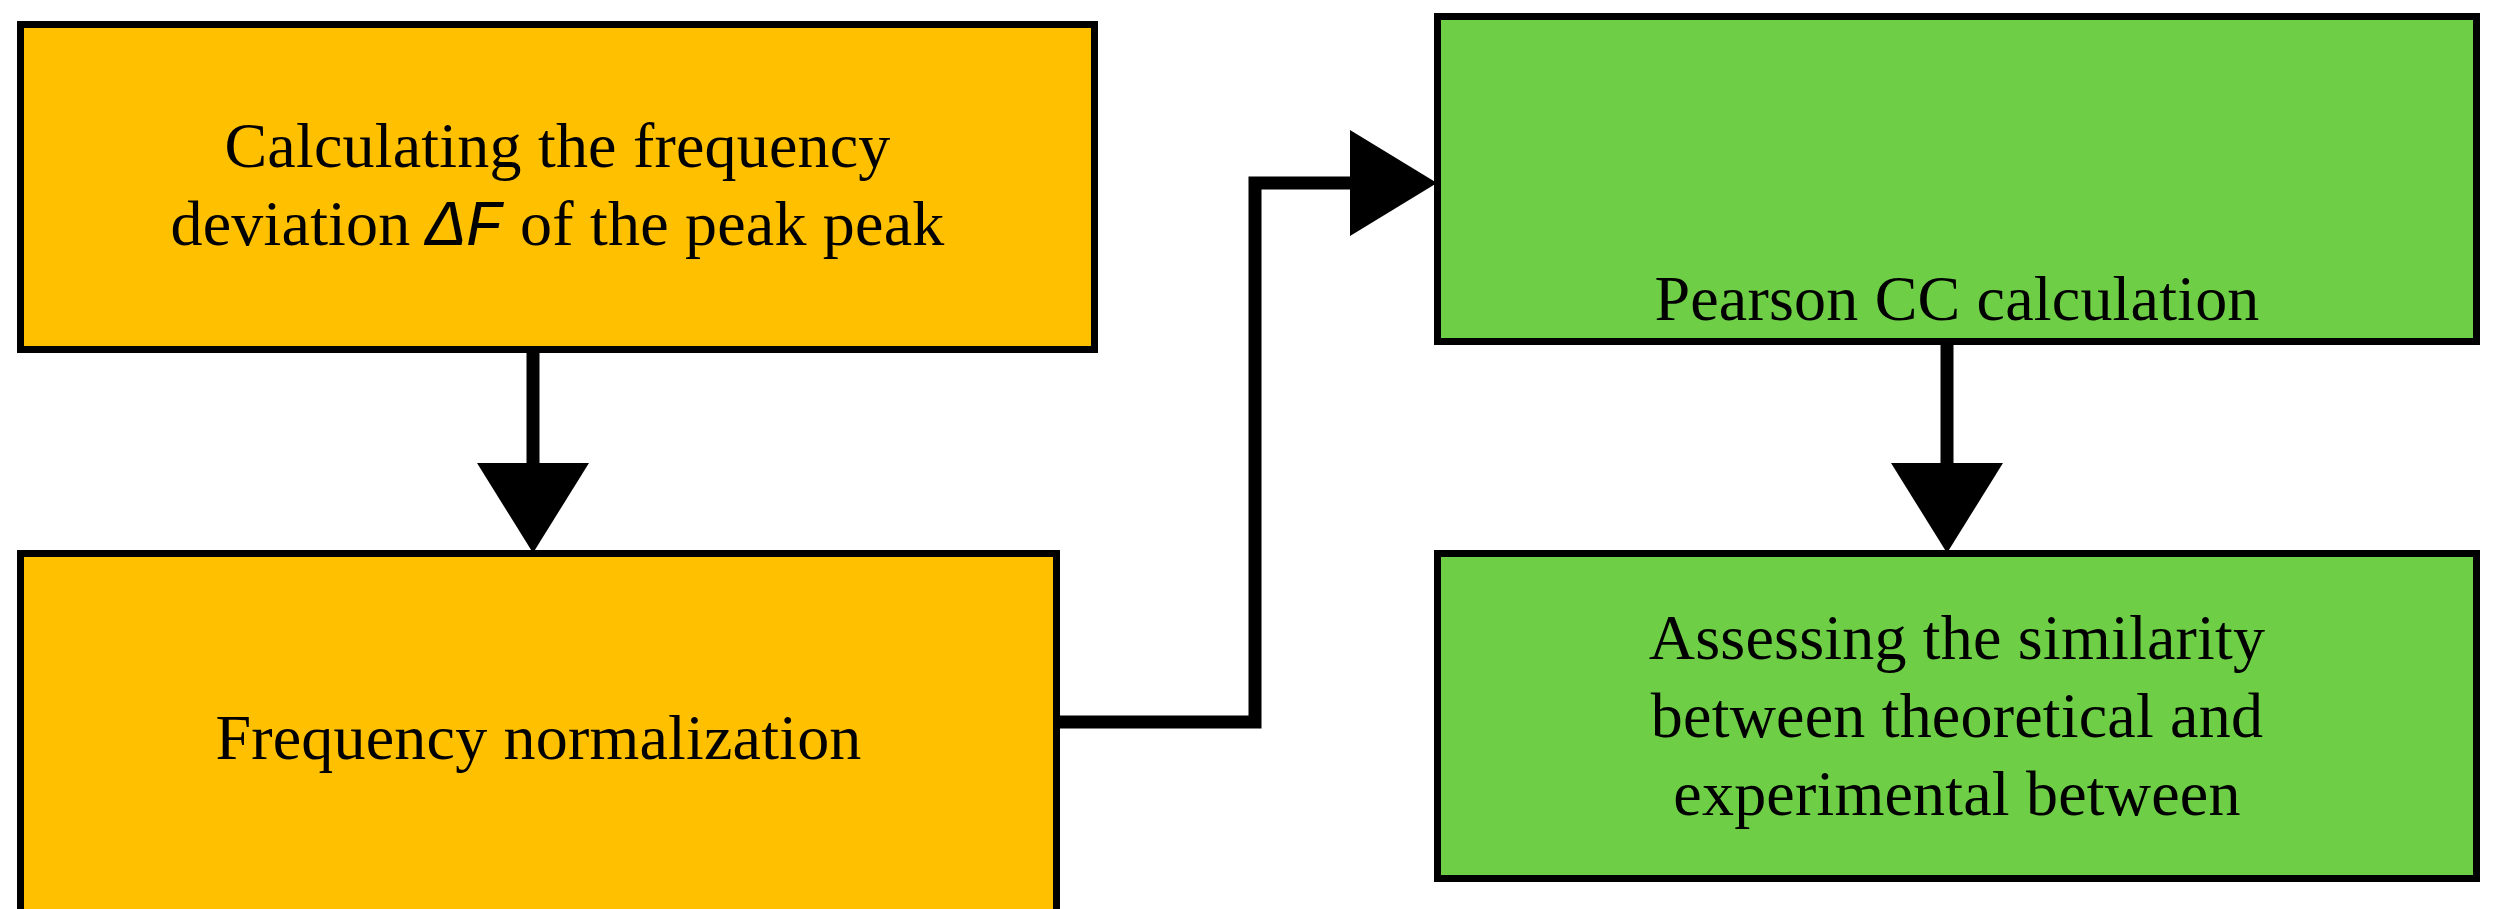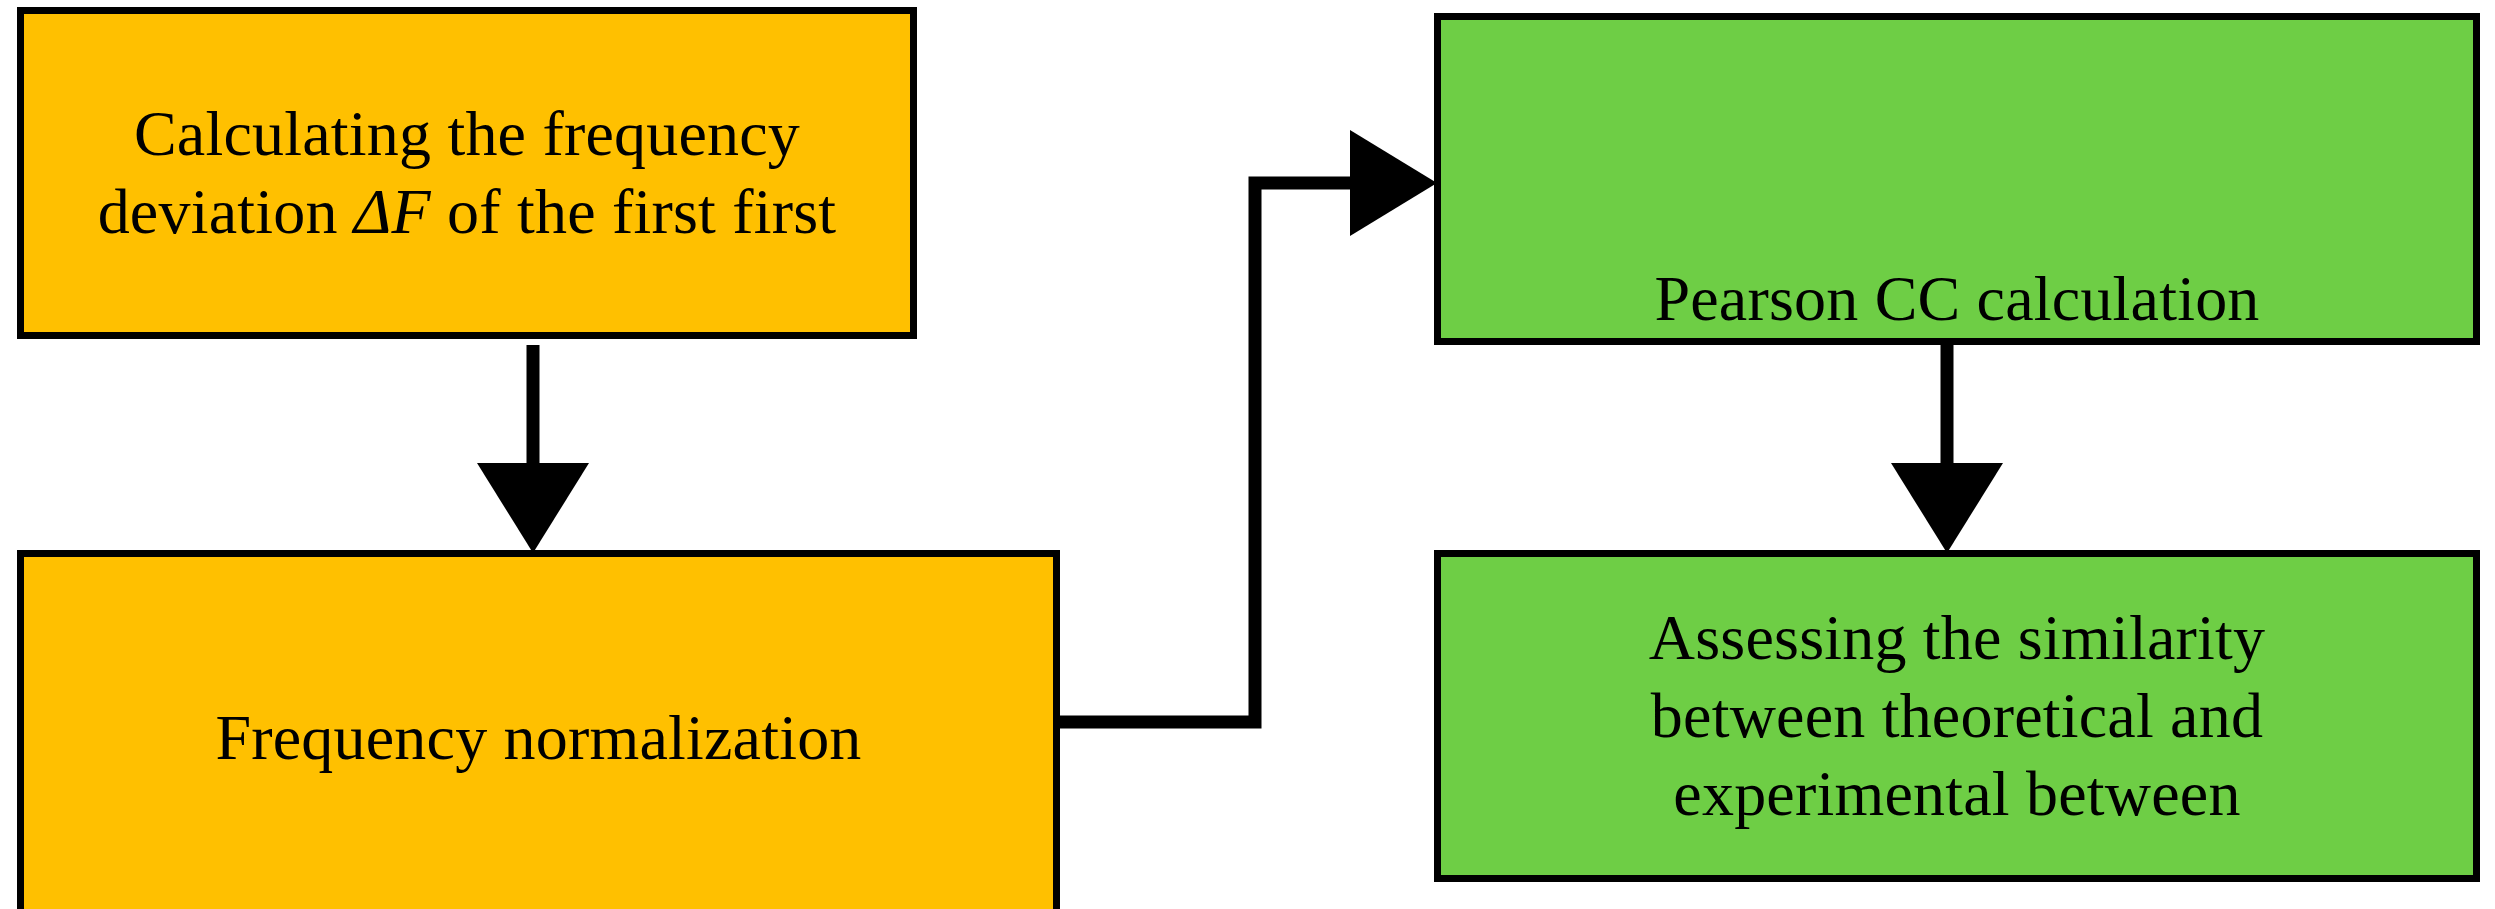--- a/index.html
+++ b/index.html
@@ -28,25 +28,26 @@
     line-height: 1.22;
     padding: 0 30px;
     letter-spacing: 0.2px;
   }
   .node .label {
     display: block;
     width: 100%;
   }
   .node .em {
     font-style: italic;
+    font-family: Liberation Mono, monospace;
   }
 
   
   #node-calc-deviation {
-    left: 17px;  top: 7px;  width: 900px; height: 332px; text-align: center;
+    left: 17px;  top: 21px;  width: 1081px; height: 332px; text-align: center;
   }
   #node-normalization {
     left: 17px;  top: 550px; width: 1043px; height: 376px;
   }
   #node-pearson {
     left: 1434px; top: 13px;  width: 1046px; height: 332px;
   }
   #node-assessing {
     left: 1434px; top: 550px; width: 1046px; height: 332px;
   }
@@ -88,21 +89,21 @@
       <polygon class="head" points="1891,463 2003,463 1947,553"></polygon>
     </g>
 
     <g>
       <path d="M 1050 722 L 1255 722 L 1255 183 L 1360 183"></path>
       <polygon class="head" points="1350,130 1437,183 1350,236"></polygon>
     </g>
   </svg>
 
   <div class="node" id="node-calc-deviation" style="background:#FFC000;">
-    <span class="label"><span>Calculating the frequency</span><br><span>deviation </span><span class="em">ΔF</span><span> of the first first</span></span>
+    <span class="label"><span>Calculating the frequency</span><br><span>deviation </span><span class="em">ΔF</span><span> of the peak peak</span></span>
   </div>
 
   <div class="node" id="node-normalization" style="background:#FFC000;">
     <span class="label">Frequency normalization</span>
   </div>
 
   <div class="node" id="node-pearson" style="background:#6ECE45;align-items:flex-end;">
     <span class="label">Pearson CC calculation</span>
   </div>
 

